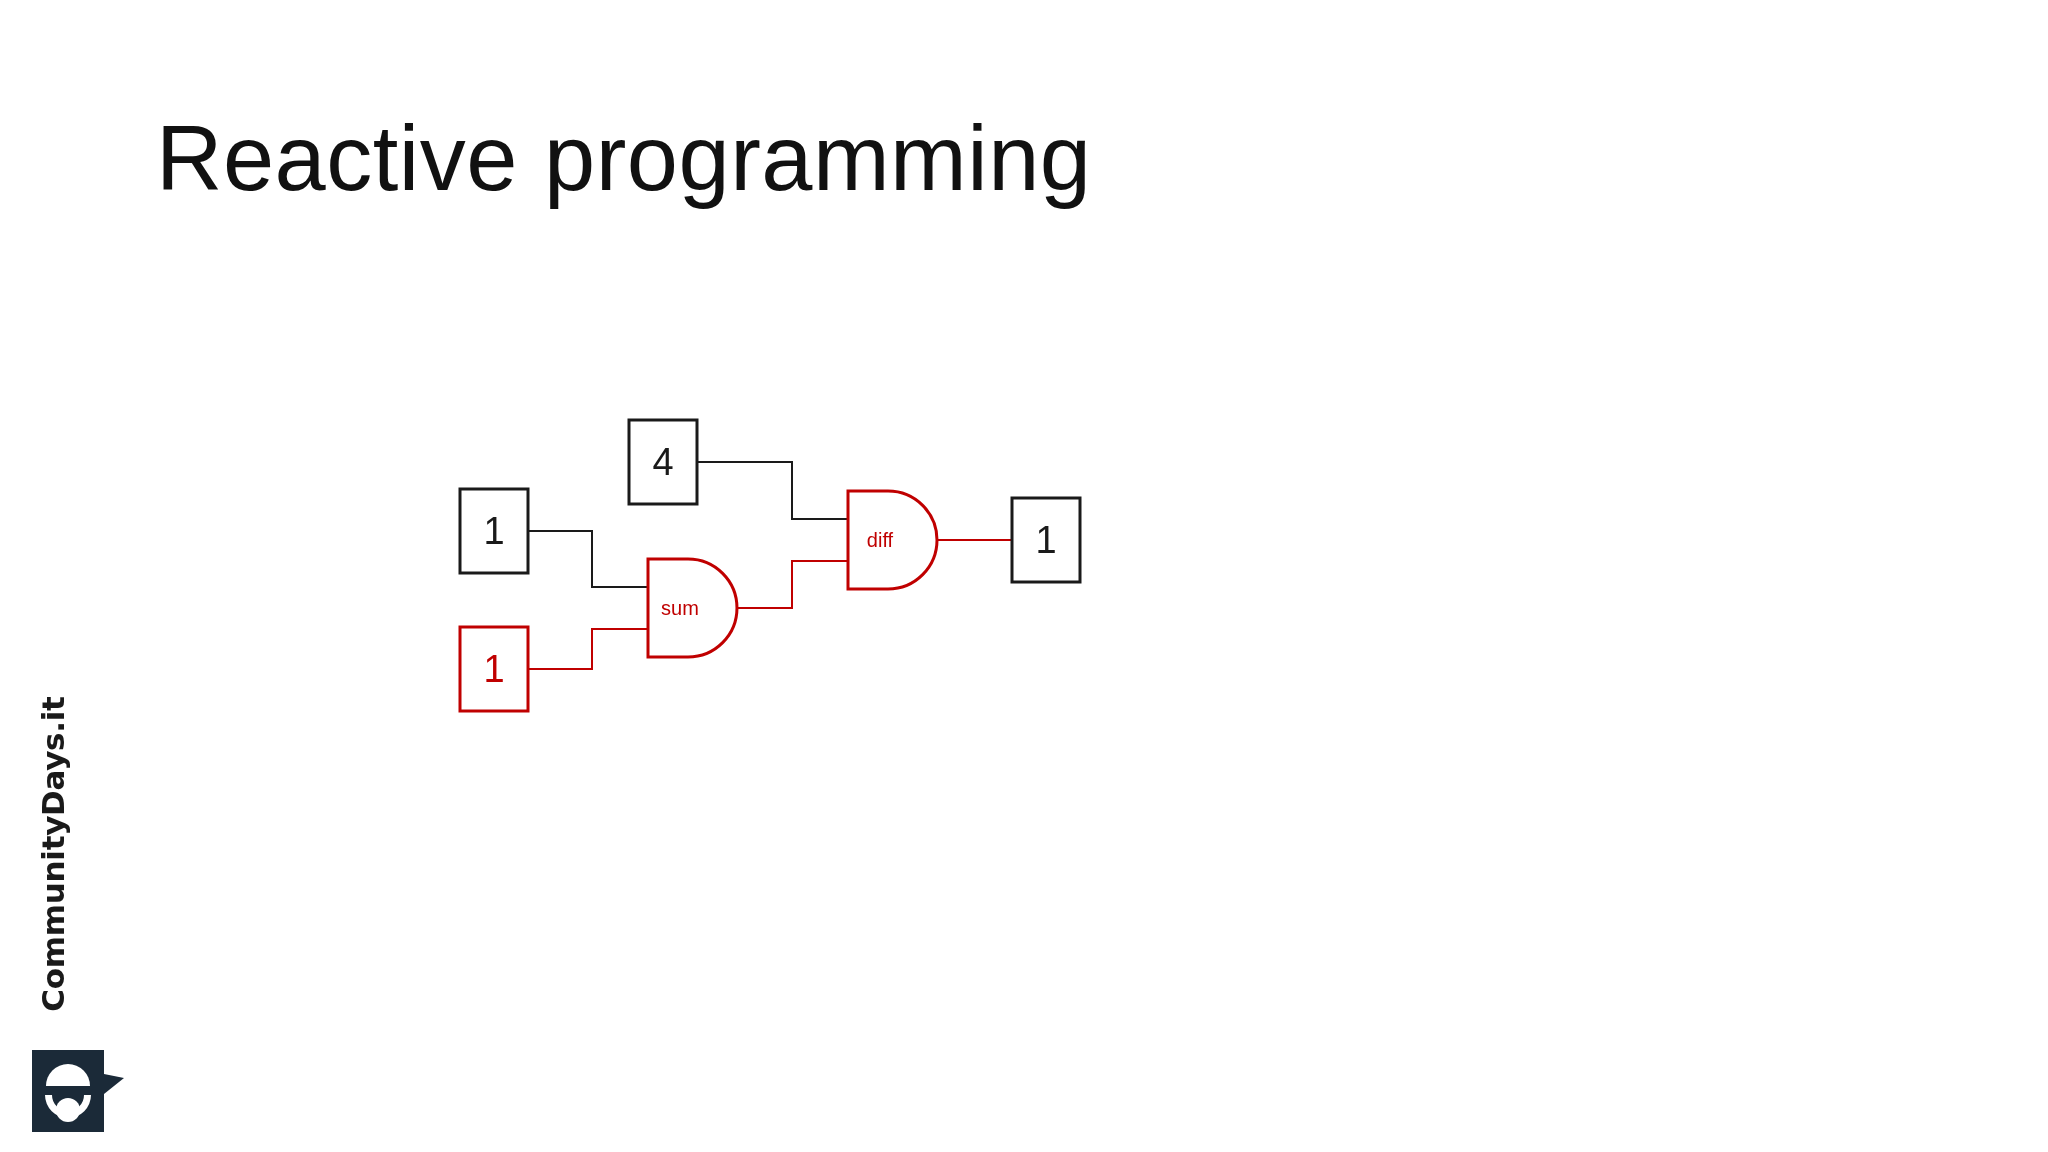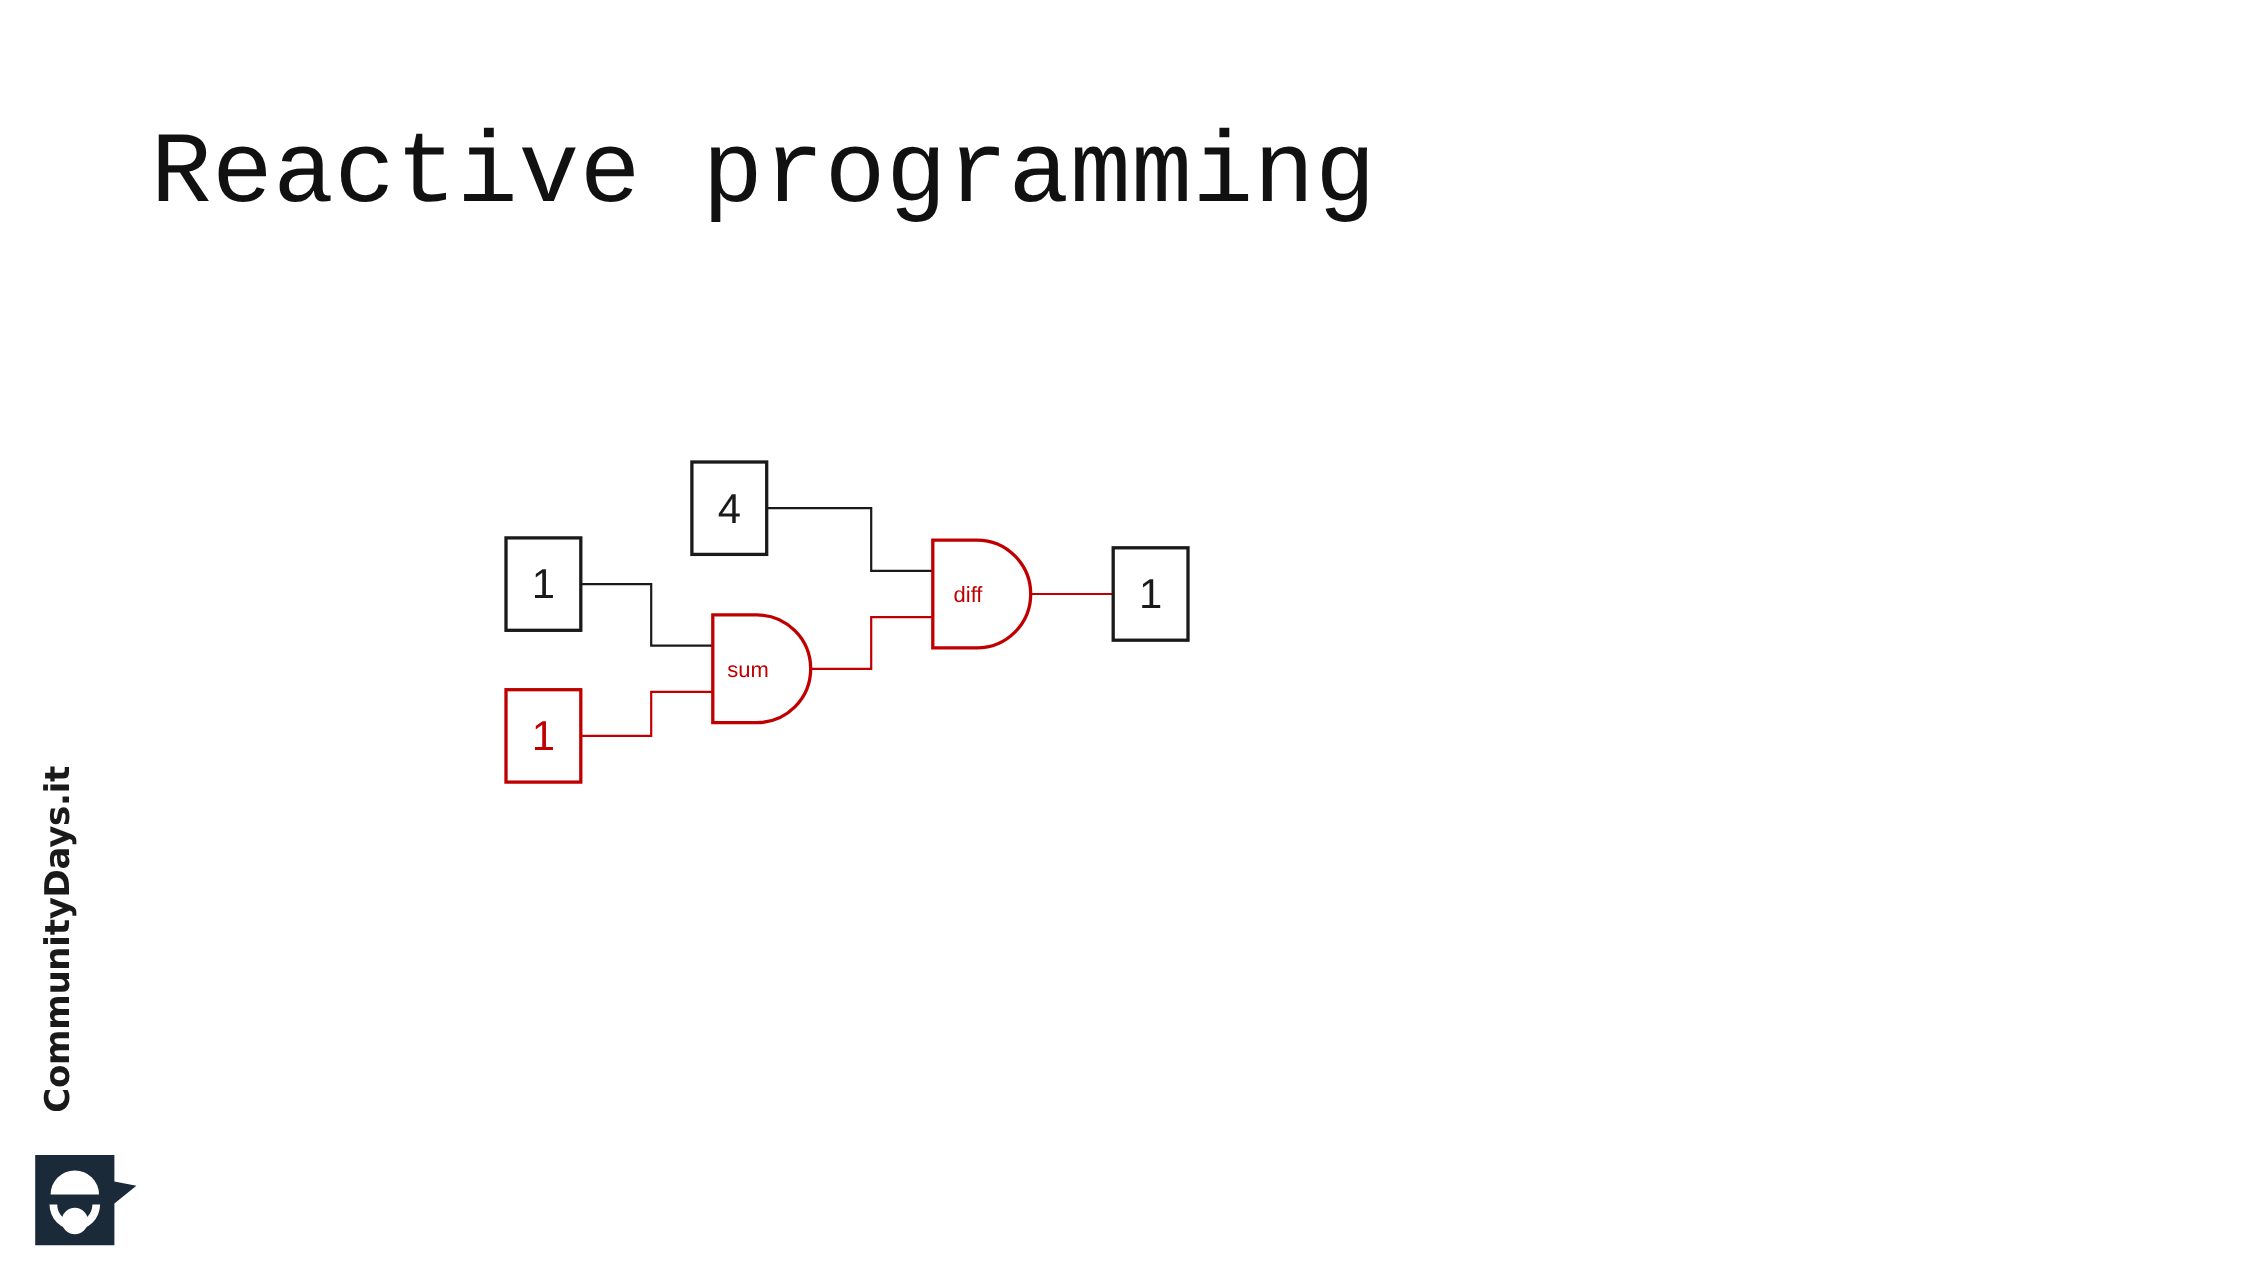--- a/index.html
+++ b/index.html
@@ -15,23 +15,23 @@
     position: relative;
     width: 2048px;
     height: 1152px;
     background: #ffffff;
     overflow: hidden;
   }
 
   
   .slide-title {
     position: absolute;
-    left: 137px;
+    left: 156px;
     top: 108px;
-    font-family: Liberation Mono, monospace;
+    font-family: Liberation Sans, sans-serif;
     font-stretch: condensed;
     font-size: 92px;
     font-weight: 300;
     color: #111111;
     letter-spacing: 0.5px;
     white-space: nowrap;
     line-height: 1.1;
   }
 
   

